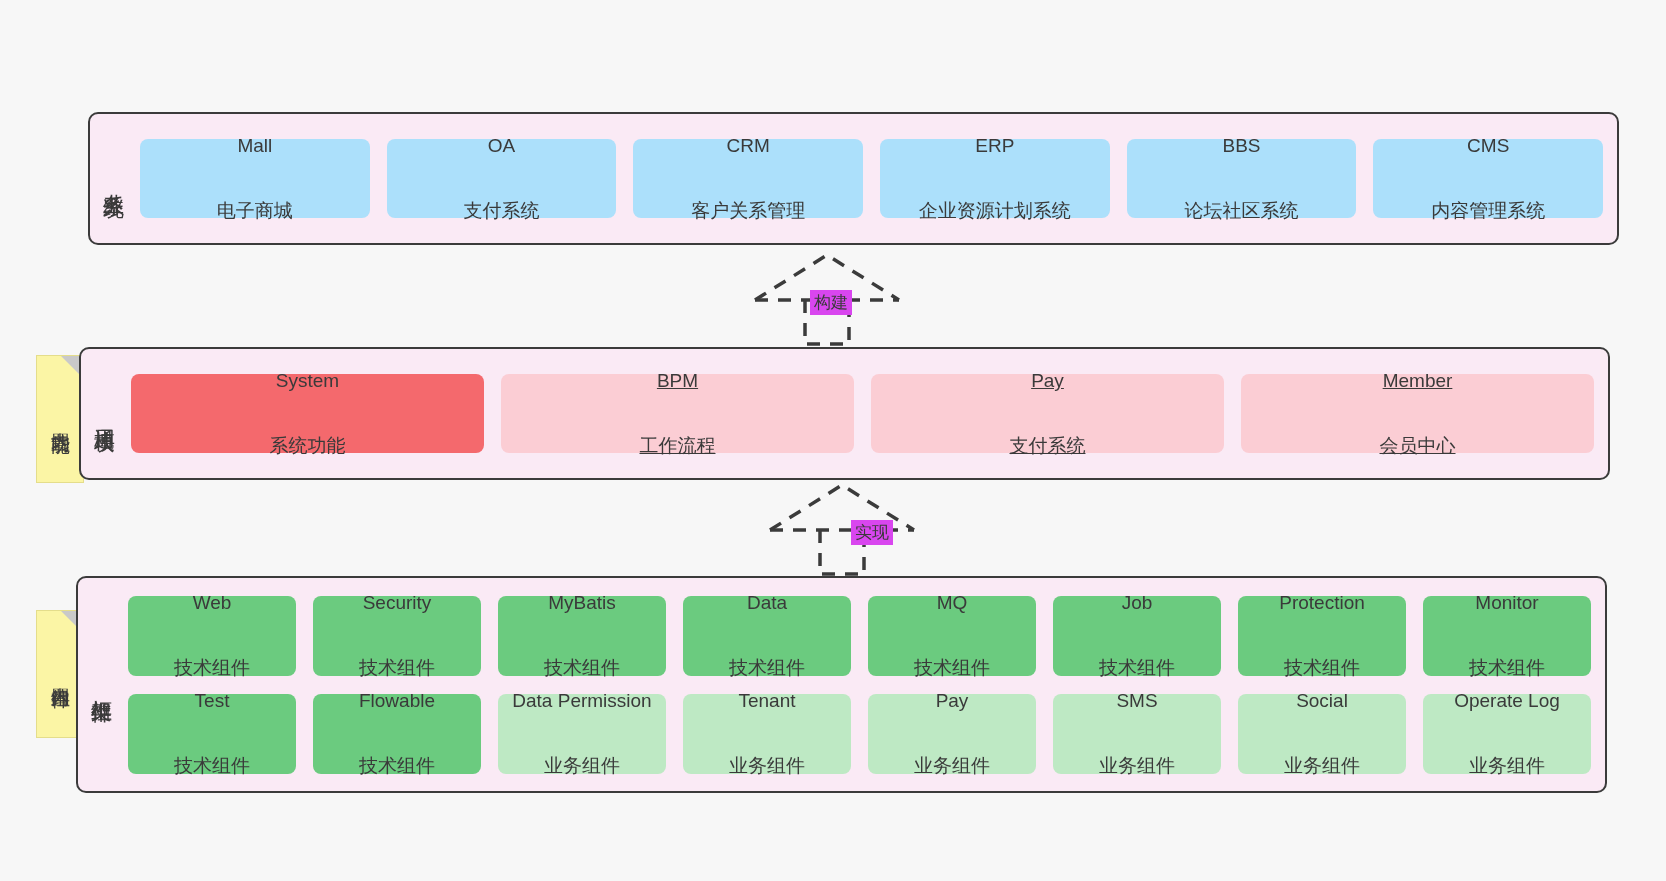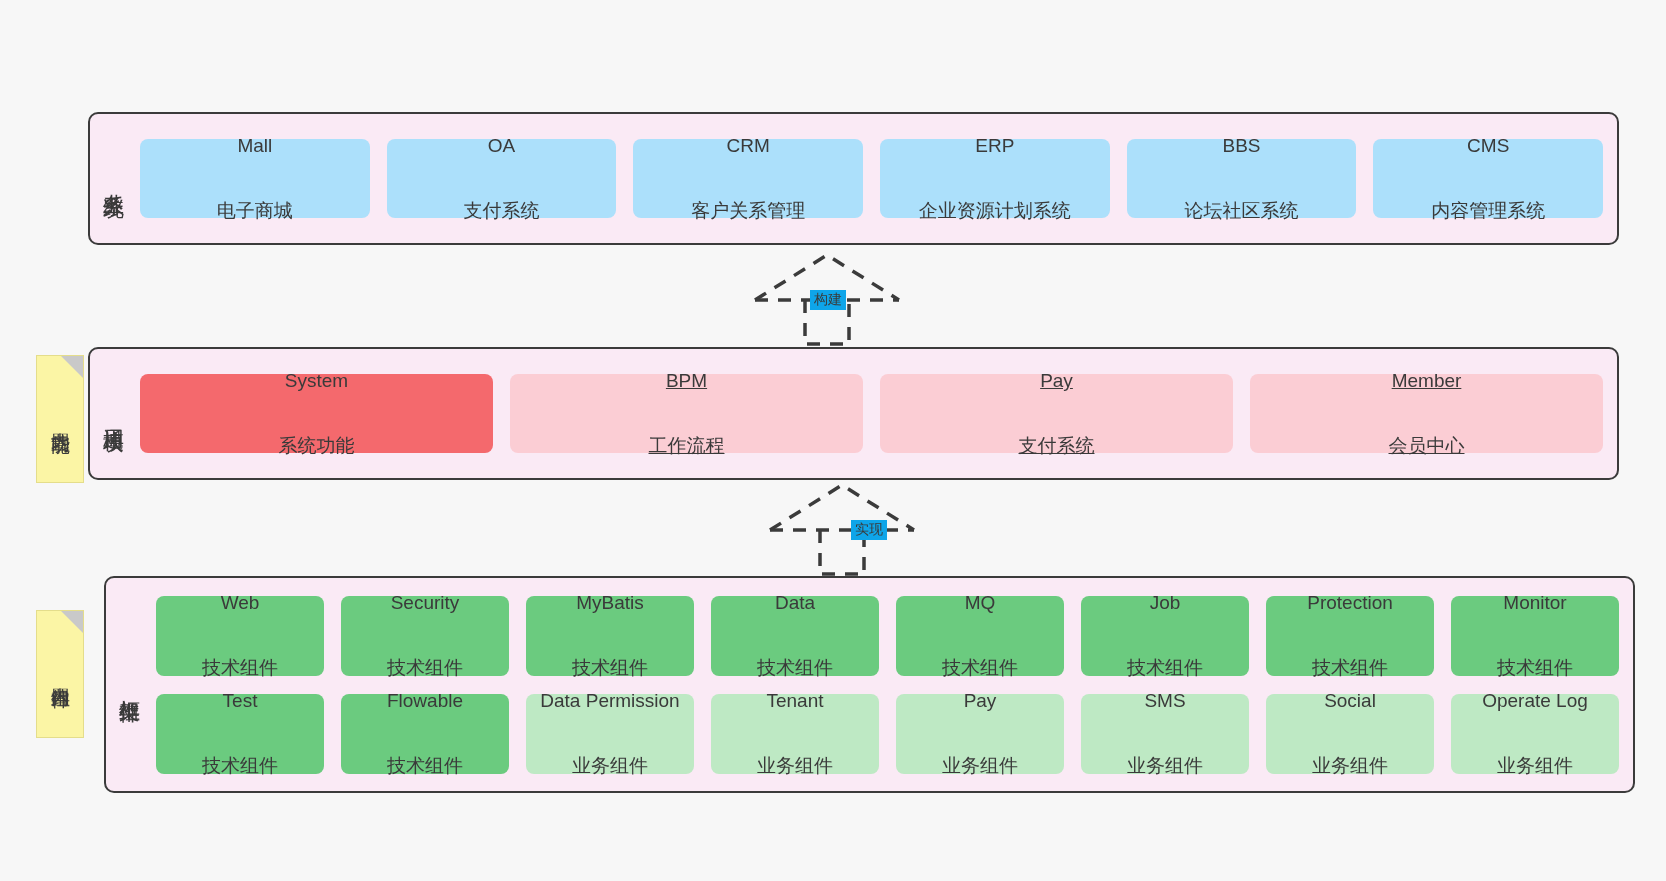--- a/index.html
+++ b/index.html
@@ -84,22 +84,22 @@
   .node .t-cn { display: block; margin-top: 40px; }
 
   .node.blue        { background: #ace0fb; }
   .node.red         { background: #f4696d; }
   .node.pink        { background: #fbcdd4; text-decoration: underline; }
   .node.green-dark  { background: #6bcb7f; }
   .node.green-light { background: #bee9c4; }
 
   
   #layer-business { left: 88px;  top: 112px; width: 1531px; height: 133px; }
-  #layer-modules  { left: 88px;  top: 347px; width: 1531px; height: 133px; }
-  #layer-frame    { left: 104px;  top: 576px; width: 1531px; height: 217px; }
+  #layer-modules  { left: 79px;  top: 347px; width: 1531px; height: 133px; }
+  #layer-frame    { left: 76px;  top: 576px; width: 1531px; height: 217px; }
 
   #layer-business .node,
   #layer-modules .node { height: 79px; }
   #layer-frame .node   { height: 80px; }
 
   
   .sticky {
     position: absolute;
     width: 48px;
     background: #fbf5a5;
@@ -130,23 +130,23 @@
   #sticky-frame   { left: 36px; top: 610px; height: 128px; }
 
   
   .connector {
     position: absolute;
     pointer-events: none;
   }
   .connector svg { display: block; overflow: visible; }
   .connector-label {
     position: absolute;
-    font-size: 14px;
+    font-size: 17px;
     color: #3a3a3a;
-    background: #0ea5e9;
+    background: #d946ef;
     padding: 1px 4px;
     white-space: nowrap;
     user-select: none;
     text-align: right;
   }
   #connector-build { left: 750px; top: 252px; width: 180px; height: 95px; }
   #connector-build .connector-label  { left: 60px; top: 38px; }
   #connector-impl  { left: 765px; top: 482px; width: 180px; height: 95px; }
   #connector-impl  .connector-label  { left: 52px; top: 38px; margin-left: 34px; }
 </style>

